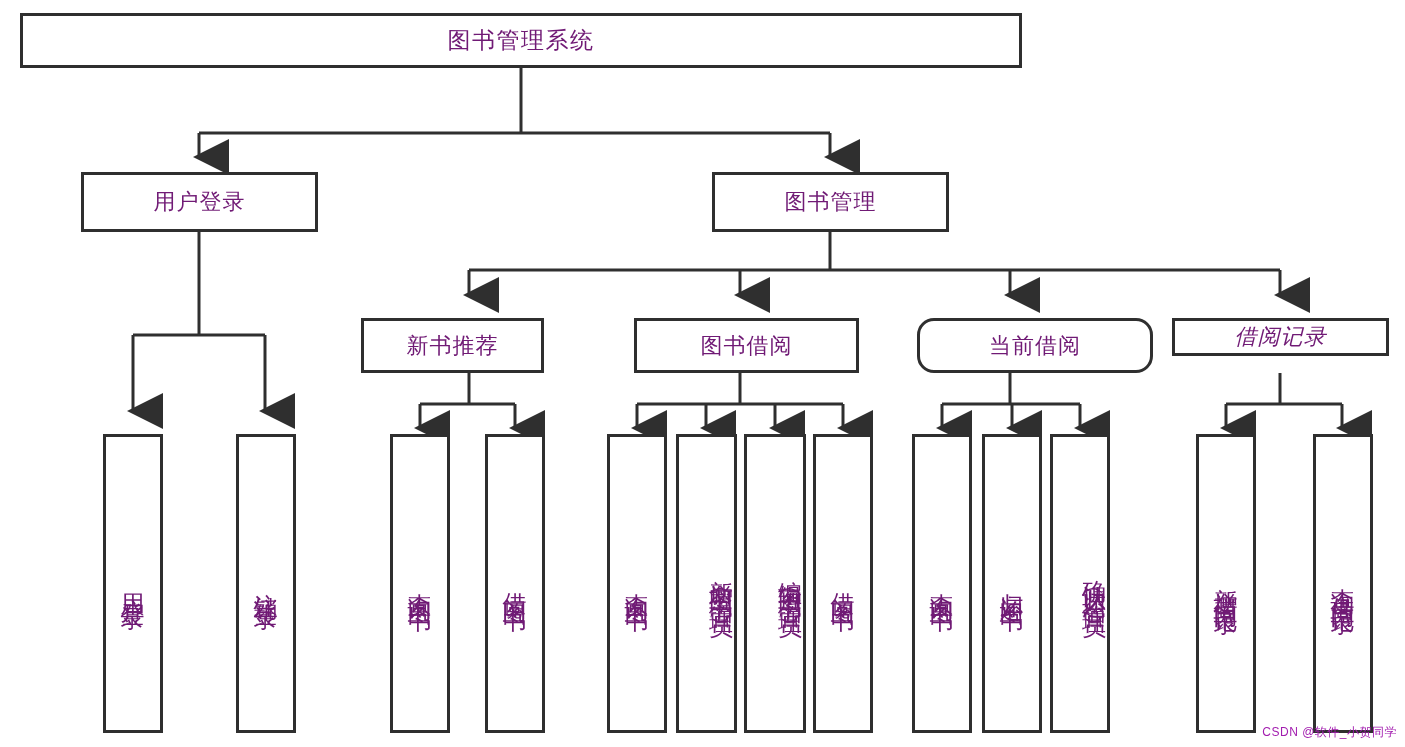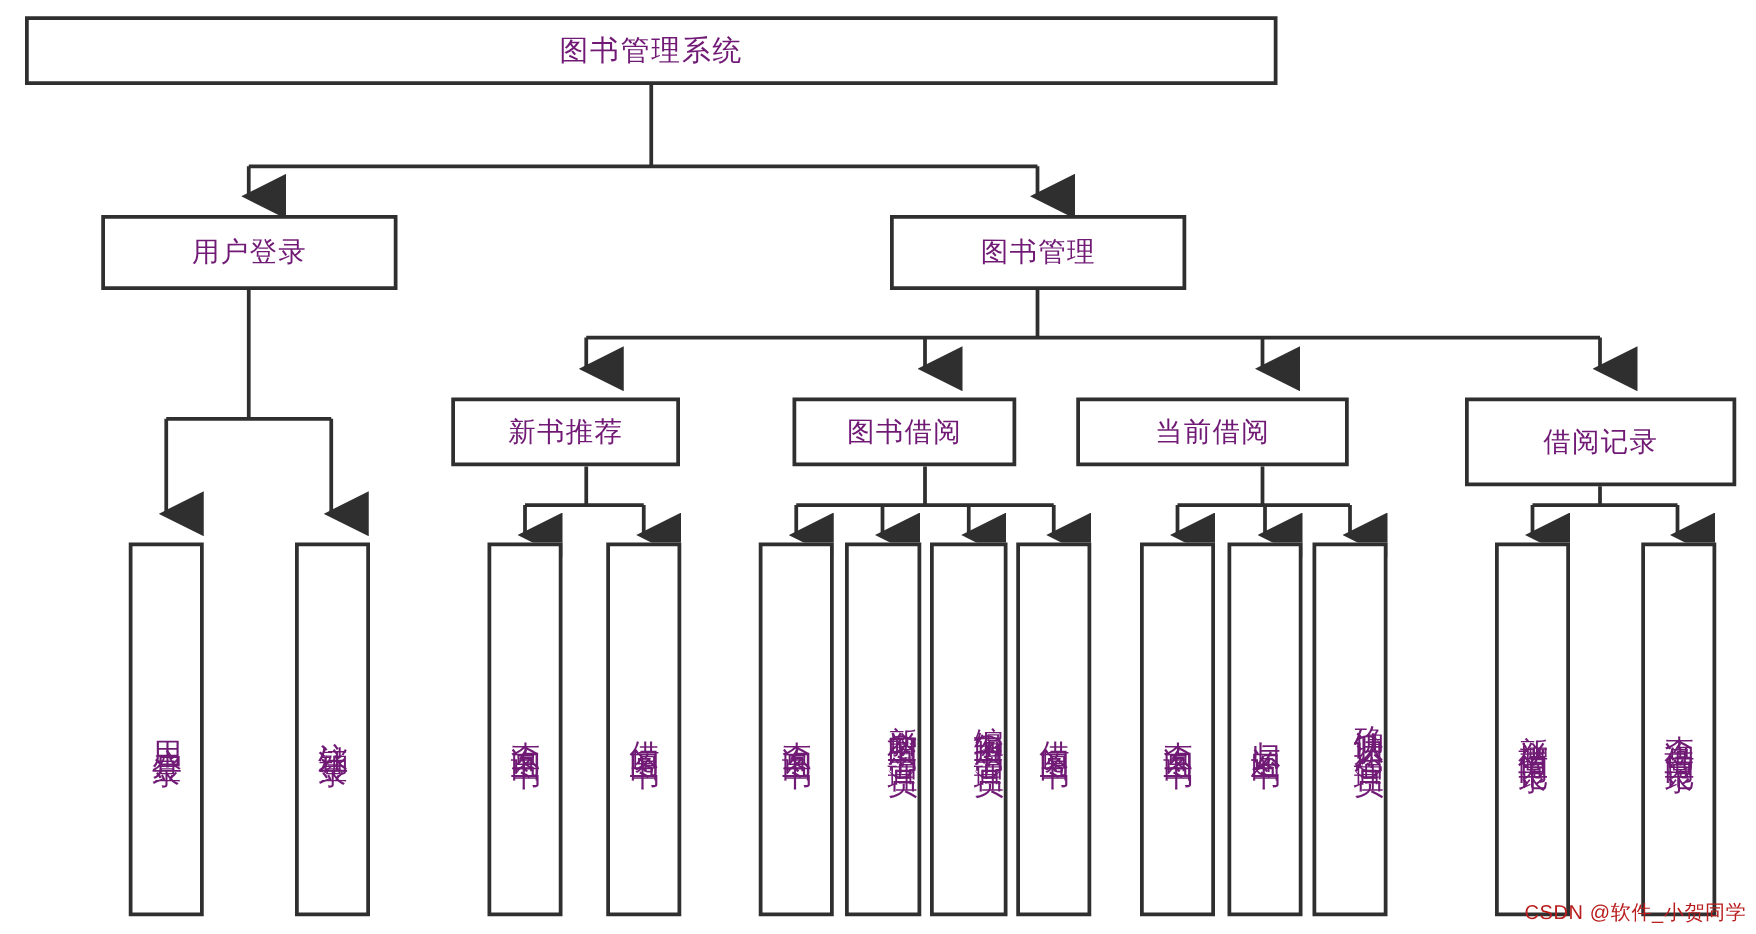--- a/index.html
+++ b/index.html
@@ -53,22 +53,22 @@
     letter-spacing: 5px;
     padding: 6px 0;
   }
   .node-v.top {
     align-items: flex-start;
   }
   .watermark {
     position: absolute;
     right: 8px;
     bottom: 6px;
-    font-size: 16px;
-    color: #b91c1c;
+    font-size: 12px;
+    color: #a21caf;
     letter-spacing: 0.5px;
     white-space: nowrap;
   }
 </style>
 </head>
 <body>
 
 <div id="stage">
 
   <svg id="edges" viewBox="0 0 1405 747" xmlns="http://www.w3.org/2000/svg">
@@ -121,23 +121,23 @@
       <path d="M 1342 404 L 1342 428" marker-end="url(#arrow)"></path>
     </g>
   </svg>
 
   <div class="node node-h node-root" style="left:20px; top:13px; width:1002px; height:55px;">图书管理系统</div>
 
   <div class="node node-h" style="left:81px; top:172px; width:237px; height:60px;">用户登录</div>
   <div class="node node-h" style="left:712px; top:172px; width:237px; height:60px;">图书管理</div>
 
   <div class="node node-h" style="left:361px; top:318px; width:183px; height:55px;">新书推荐</div>
-  <div class="node node-h" style="left:634px; top:318px; width:179px; height:55px;">图书借阅</div>
-  <div class="node node-h" style="left:861px; top:318px; width:218px; height:55px;">当前借阅</div>
-  <div class="node node-h" style="left:1172px; top:318px; width:217px; height:71px;">借阅记录</div>
+  <div class="node node-h" style="left:634px; top:318px; width:225px; height:55px;">图书借阅</div>
+  <div class="node node-h" style="left:917px; top:318px; width:236px; height:55px;border-radius:17px;">当前借阅</div>
+  <div class="node node-h" style="left:1172px; top:318px; width:217px; height:38px;font-style:italic;">借阅记录</div>
 
   <div class="node node-v" style="left:103px; top:434px; width:60px; height:299px;">用户登录</div>
   <div class="node node-v" style="left:236px; top:434px; width:60px; height:299px;">注销登录</div>
 
   <div class="node node-v" style="left:390px; top:434px; width:60px; height:299px;">查询图书</div>
   <div class="node node-v" style="left:485px; top:434px; width:60px; height:299px;">借阅图书</div>
 
   <div class="node node-v" style="left:607px; top:434px; width:60px; height:299px;">查询图书</div>
   <div class="node node-v top" style="left:676px; top:434px; width:61px; height:299px;">新增图书（管理员）</div>
   <div class="node node-v top" style="left:744px; top:434px; width:62px; height:299px;">编辑图书（管理员）</div>

